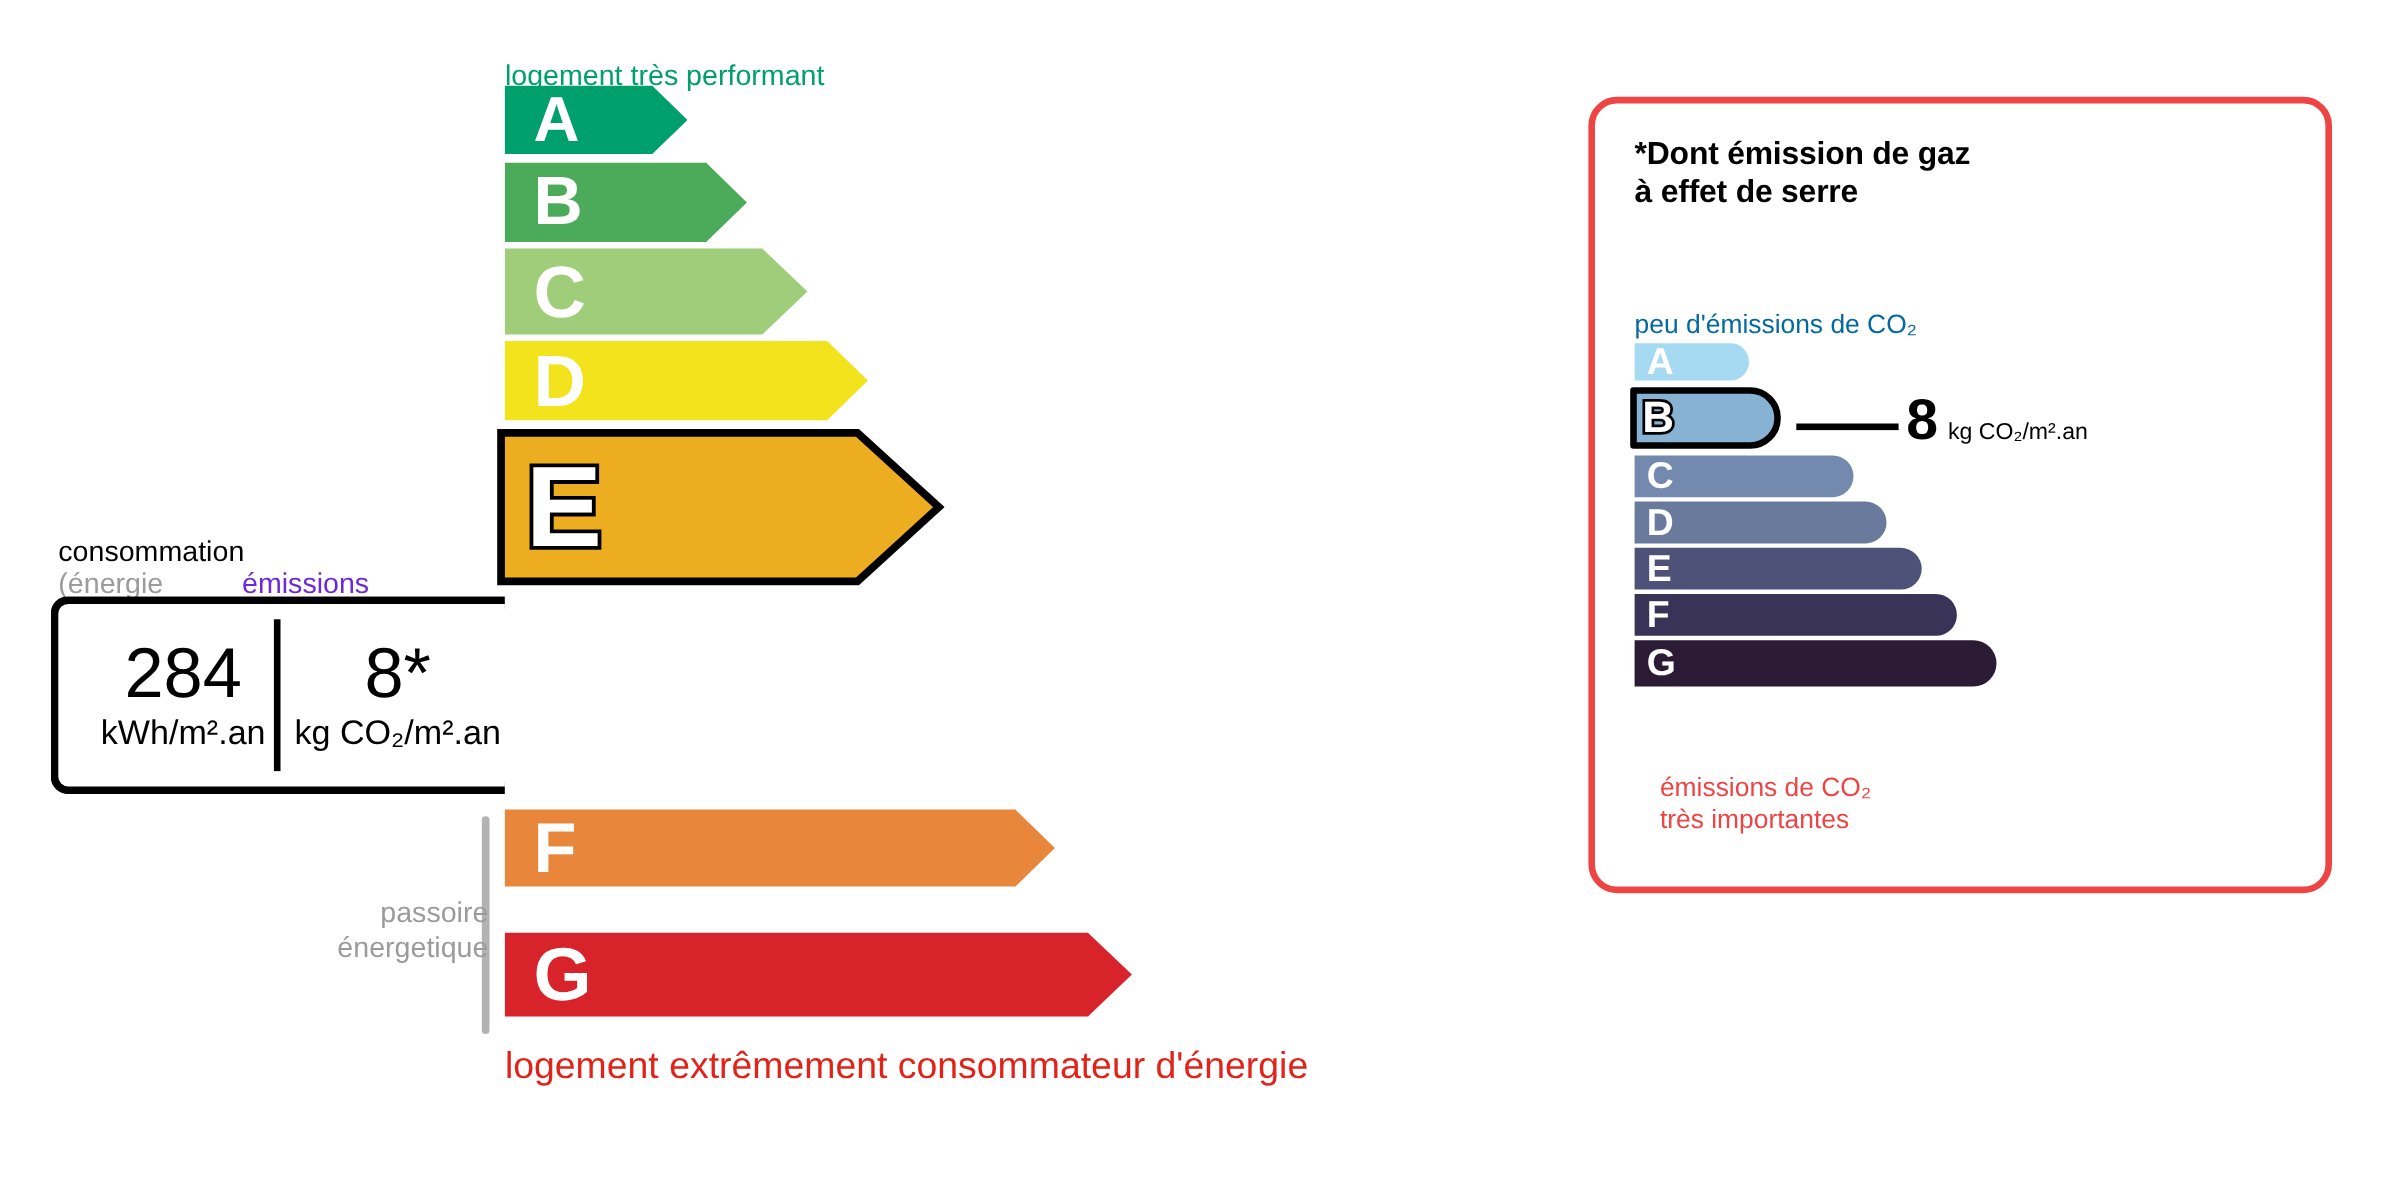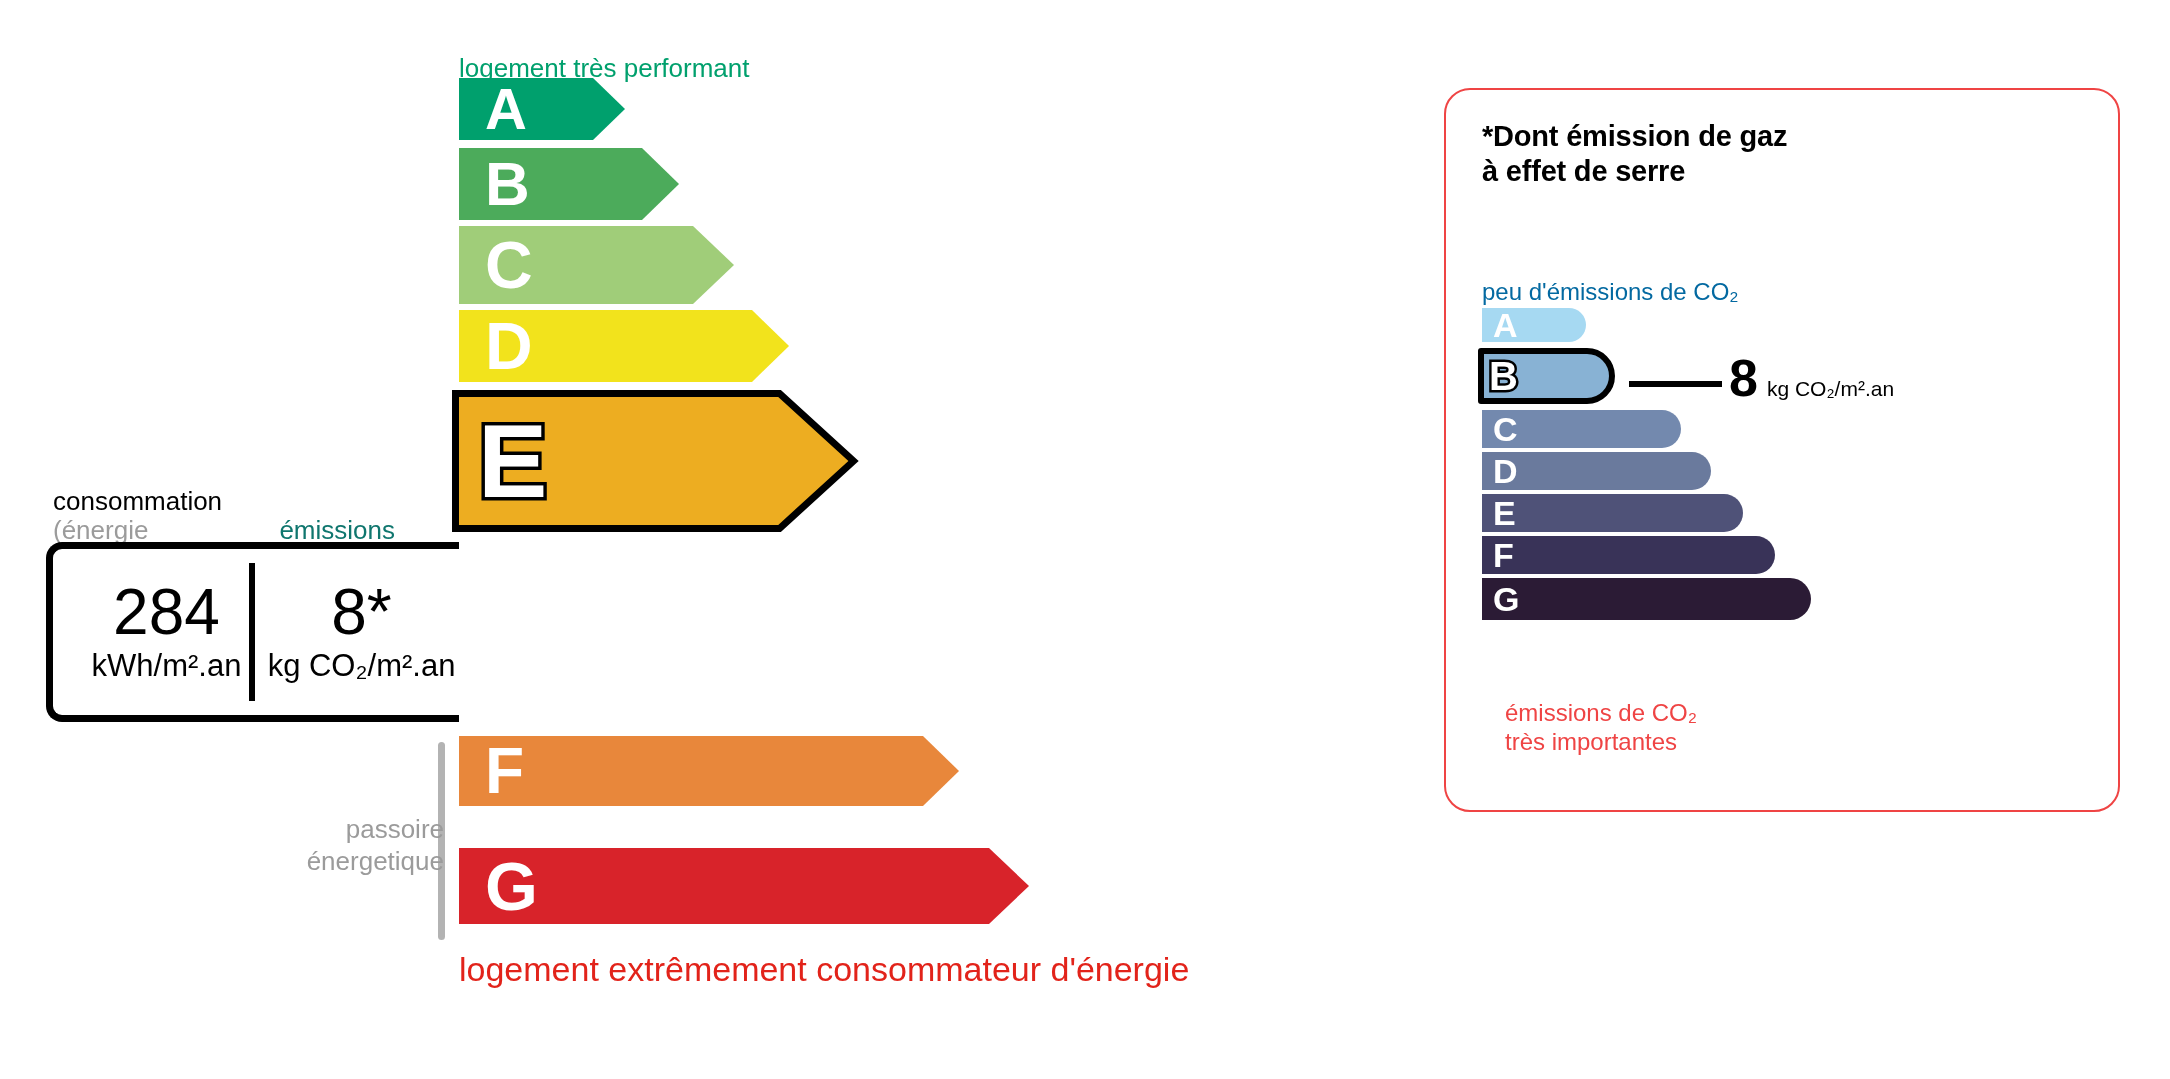--- a/index.html
+++ b/index.html
@@ -147,23 +147,23 @@
     line-height: 1.12;
     color: #000;
   }
   .label-conso .sub { color: #9b9b9b; display: block; }
 
   .label-emis {
     position: absolute;
     left: 220px;
     top: 516px;
     width: 175px;
-    text-align: right;
+    text-align: left;
     font-size: 26px;
-    color: #0f766e;
+    color: #6d28d9;
     line-height: 1.12;
   }
 
   .finale {
     position: absolute;
     left: 60px;
     top: 732px;
     font-size: 26px;
     color: #9b9b9b;
     line-height: 1.23;
@@ -192,21 +192,21 @@
     border-radius: 4px;
   }
 
   
   #co2-panel {
     position: absolute;
     left: 1444px;
     top: 88px;
     width: 676px;
     height: 724px;
-    border: 2px solid #ef4444;
+    border: 6px solid #ef4444;
     border-radius: 26px;
     background: #ffffff;
     box-sizing: border-box;
   }
   #co2-title {
     position: absolute;
     left: 36px;
     top: 29px;
     font-size: 29px;
     font-weight: bold;

